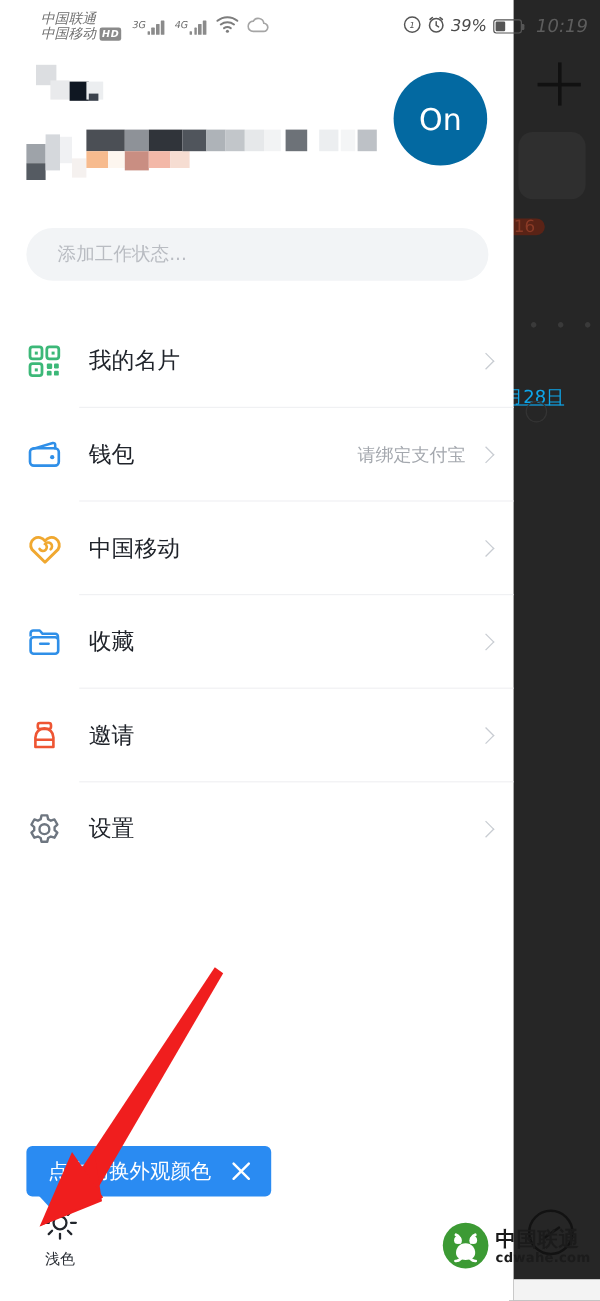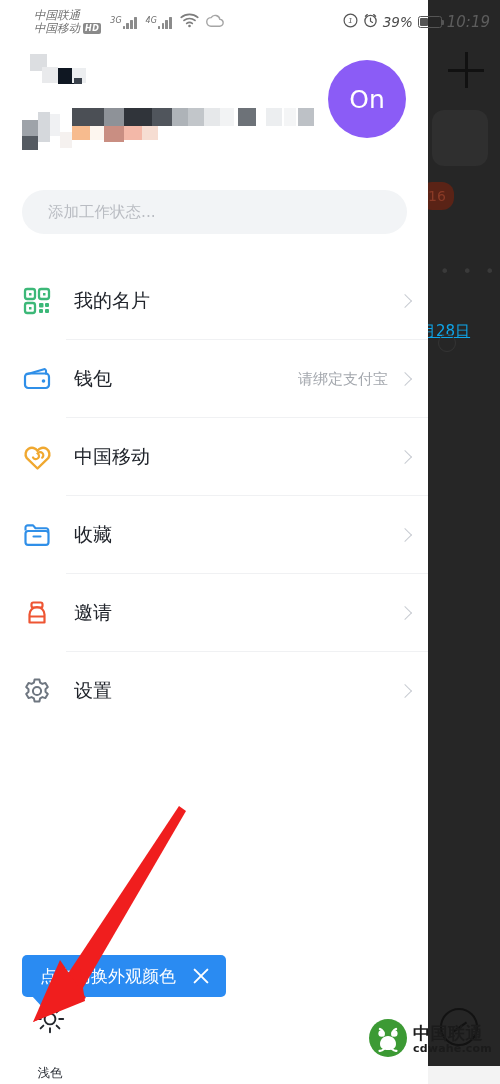--- a/index.html
+++ b/index.html
@@ -31,21 +31,21 @@
   }
   .backdrop-plus::before { left: 0; top: 17px; width: 36px; height: 3px; }
   .backdrop-plus::after  { left: 17px; top: 0; width: 3px; height: 36px; }
   .backdrop-avatar {
     position: absolute; left: 432px; top: 110px;
     width: 56px; height: 56px; border-radius: 12px;
     background: #2f2f2f;
   }
   .backdrop-badge {
     position: absolute; left: 420px; top: 182px;
-    min-width: 34px; height: 28px; border-radius: 12px;
+    min-width: 34px; height: 14px; border-radius: 12px;
     background: #5a2316;
     color: #8a3a26; font-size: 14px;
     display: flex; align-items: center; justify-content: center;
     padding: 0 6px;
   }
   .backdrop-dots {
     position: absolute; left: 440px; top: 262px;
     color: #3a3a3a; font-size: 16px; letter-spacing: 4px;
   }
   .backdrop-date {
@@ -112,32 +112,32 @@
   .battery {
     position: relative; width: 24px; height: 12px;
     border: 1.4px solid #555; border-radius: 2.5px;
     display: flex; align-items: center; padding: 1.2px;
   }
   .battery::after {
     content: ""; position: absolute; right: -3.6px; top: 3px;
     width: 2.2px; height: 5px; background: #555; border-radius: 0 1px 1px 0;
   }
   .battery span { display: block; height: 100%; width: 39%; background: #555; border-radius: 1px; }
-  .clock { color: #5d5d5d; font-size: 15px; margin-left: 0; }
+  .clock { color: #5d5d5d; font-size: 15px; margin-left: 7px; }
 
   
   .profile {
     position: absolute; left: 0; top: 48px; width: 428px; height: 125px;
   }
   .mosaic { position: absolute; }
   .mosaic i { position: absolute; display: block; }
   .on-button {
     position: absolute; right: 22px; top: 12px;
     width: 78px; height: 78px; border-radius: 50%;
-    background: #8b5cf6;
+    background: #0369a1;
     display: flex; align-items: center; justify-content: center;
     color: #ffffff; font-size: 25px;
   }
 
   
   .status-input {
     position: absolute; left: 22px; top: 190px;
     width: 385px; height: 44px;
     background: #f2f4f6; border-radius: 22px;
     display: flex; align-items: center;
@@ -174,21 +174,21 @@
     border-top: 1.8px solid #c8ccd2;
     transform: rotate(45deg);
   }
   .mi-value + .chev { margin-left: 12px; }
   .mi-label ~ .chev:not(.mi-value ~ .chev) { margin-left: auto; }
 
   
   .light-toggle {
     position: absolute; left: 22px; top: 1004px;
     width: 56px;
-    display: flex; flex-direction: column; align-items: center; gap: 24px;
+    display: flex; flex-direction: column; align-items: center;
   }
   .light-toggle .lt-label {
     margin-top: 3px; font-size: 12.5px; color: #2b2f36;
   }
 
   
   .tooltip {
     position: absolute; left: 22px; top: 955px;
     height: 42px; padding: 0 14px 0 18px;
     background: #2d8cf0cc;

